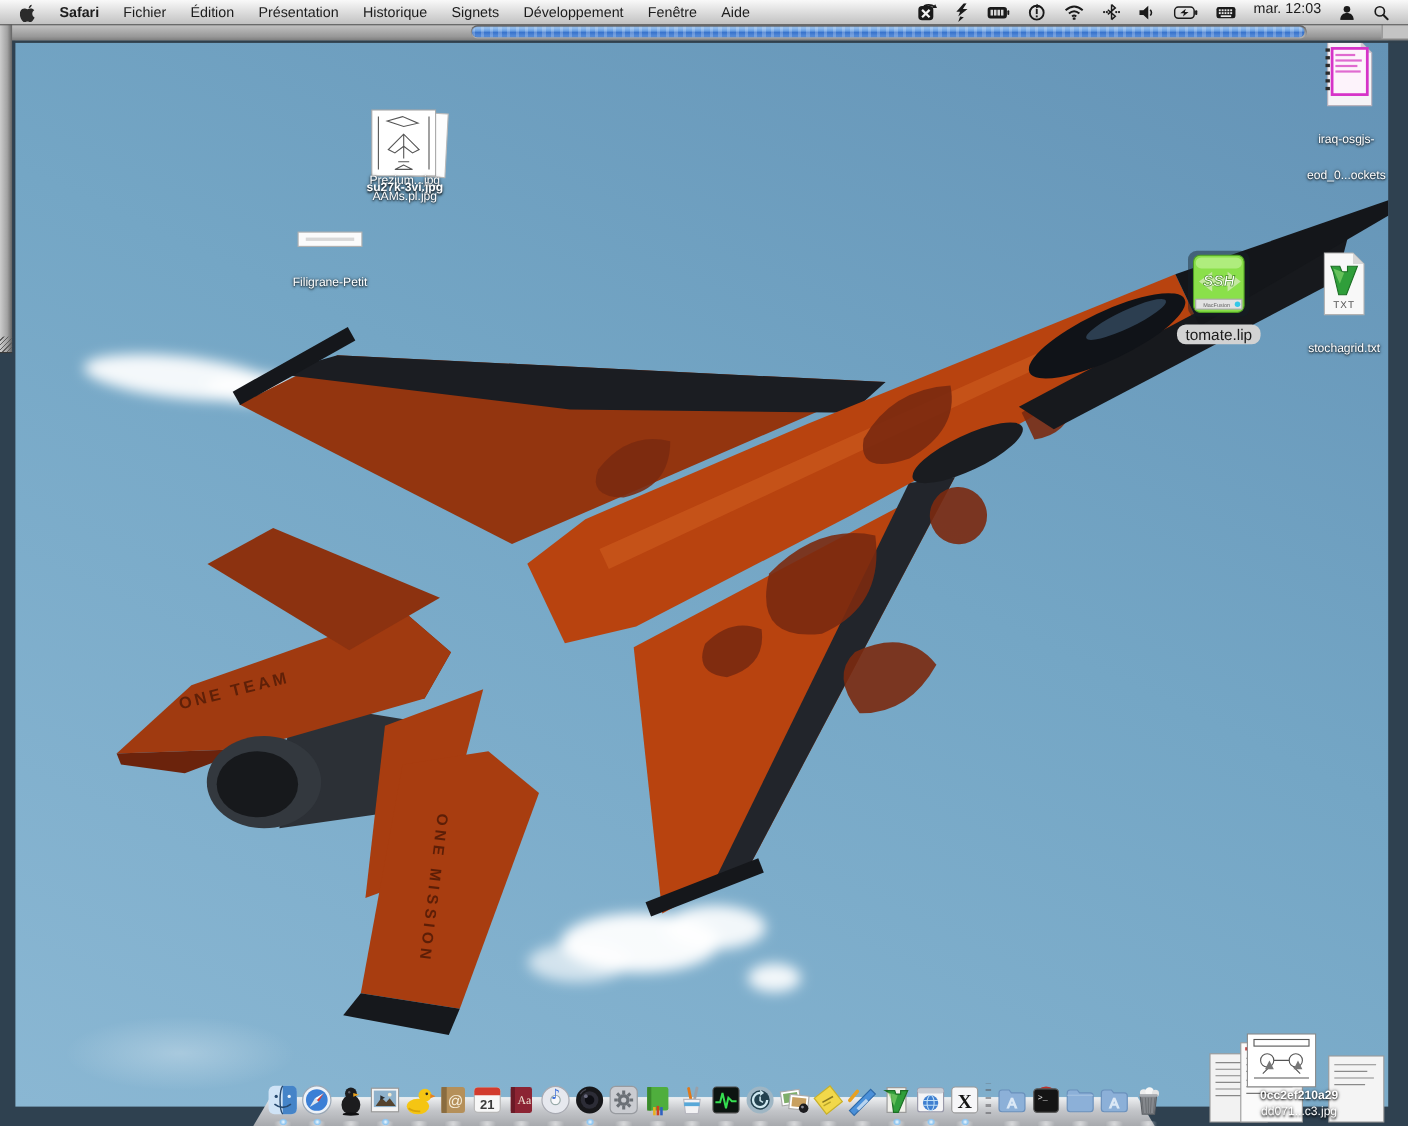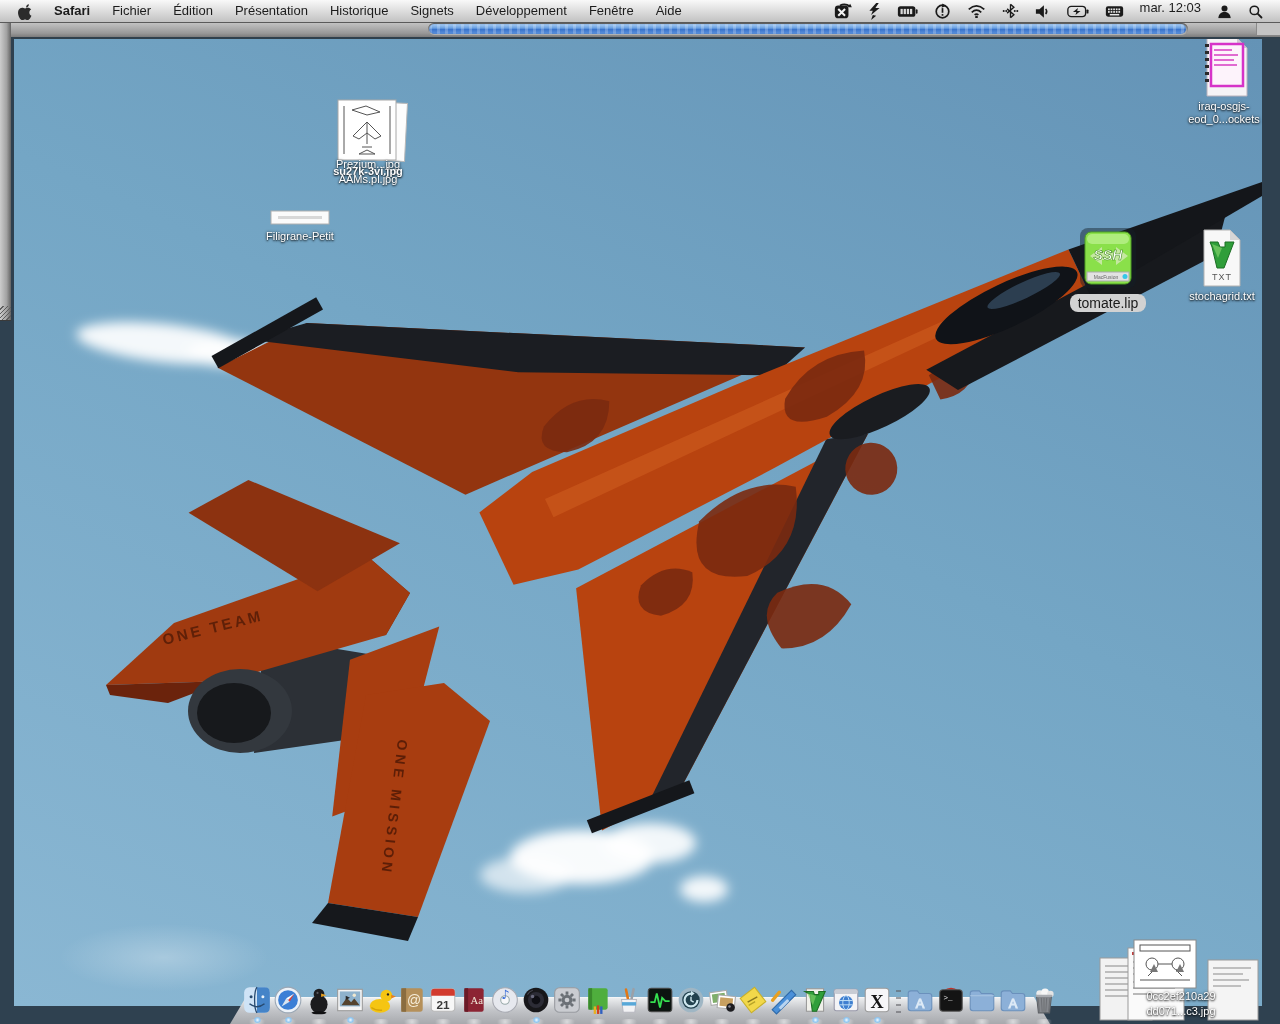--- a/index.html
+++ b/index.html
@@ -42,21 +42,21 @@
   
   #wallpaper{left:14px;top:37px;width:1248px;height:969px;
     background:
       radial-gradient(closest-side at 12% 95%,rgba(255,255,255,.28),rgba(255,255,255,0) 70%),
       linear-gradient(205deg,#6493b6 0%,#74a6c5 45%,#8ab7d3 100%);
     z-index:1;}
   #wallpaper svg{position:absolute;left:0;top:0;}
 
   
   .dicon{z-index:20;text-align:center;color:#fff;font-size:11px;}
-  .dicon .lbl{color:#fff;text-shadow:0 1px 2px rgba(0,0,0,.9),0 0 3px rgba(0,0,0,.6);line-height:13px;}
+  .dicon .lbl{color:#fff;text-shadow:0 1px 2px rgba(0,0,0,.9),0 0 3px rgba(0,0,0,.6);line-height:13px;margin-top:20px;}
   .pill{background:#d2d2d2;color:#1a1a1a;border-radius:8px;padding:1px 8px;text-shadow:none;
         display:inline-block;font-size:14px;}
   .overlap-lbl{position:absolute;left:0;width:100%;text-align:center;color:#fff;font-size:11px;
         text-shadow:0 1px 2px rgba(0,0,0,.9),0 0 3px rgba(0,0,0,.55);white-space:nowrap;}
 
   
   #dock{left:230px;bottom:0;width:820px;height:46px;z-index:50;}
   #dock-shelf{left:0;bottom:0;width:820px;height:26px;
     background:linear-gradient(#eceef0,#c3c5c9 45%,#a7a9ad);
     clip-path:polygon(16px 0,804px 0,100% 100%,0 100%);
@@ -377,21 +377,21 @@
       <g stroke="#555" stroke-width="1" fill="none">
         <rect x="44" y="9" width="50" height="6"></rect>
         <circle cx="56" cy="28" r="6"></circle>
           <circle cx="82" cy="28" r="6"></circle>
         <path d="M62 28 h14 M52 40 l6 -6 M86 40 l-6 -6 M44 44 h50"></path>
       </g>
       <polygon points="54,36 58,28 62,36" fill="#777"></polygon>
         <polygon points="80,36 84,28 88,36" fill="#777"></polygon>
     </g>
   </svg>
-  <div class="overlap-lbl" style="top:54px;font-weight:normal;">0cc2ef210a29</div>
+  <div class="overlap-lbl" style="top:54px;font-weight:bold;">0cc2ef210a29</div>
   <div class="overlap-lbl" style="top:69px;">dd071...c3.jpg</div>
 </div>
 
 <div id="dock" class="abs">
   <div id="dock-shelf" class="abs"></div>
   <div id="dock-items" class="abs">
       <div class="dock-icon">
         <svg width="30" height="30" viewBox="0 0 28 28">
           <rect x="2" y="2" width="24" height="24" rx="5" fill="#cfe3f6"></rect>
           <path d="M14 2 h7 q5 0 5 5 v14 q0 5 -5 5 h-7z" fill="#4584c8"></path>

